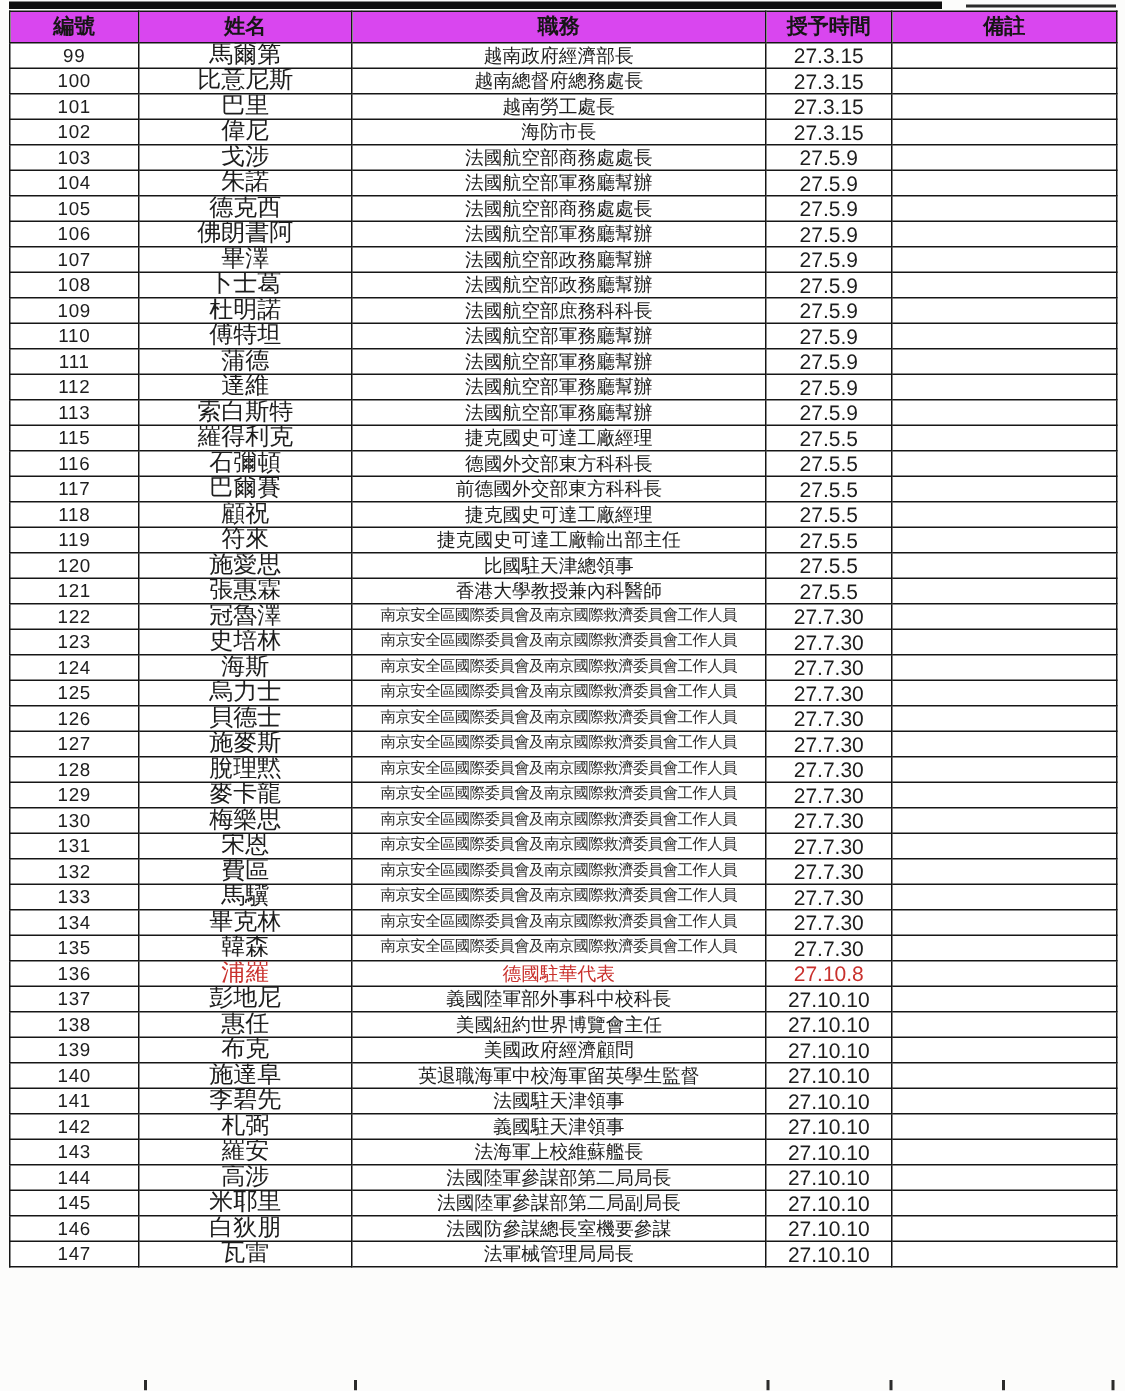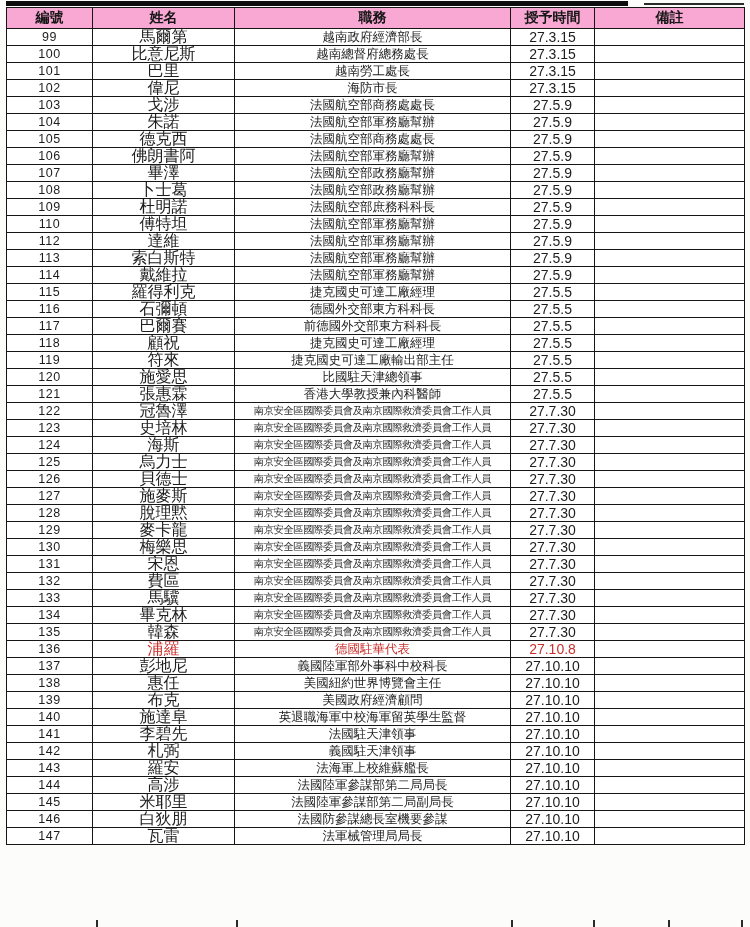--- a/index.html
+++ b/index.html
@@ -30,21 +30,21 @@
   th, td {
     border: 1.6px solid #161616;
     padding: 0 2px;
     text-align: center;
     vertical-align: middle;
     overflow: hidden;
     white-space: nowrap;
   }
   th {
     height: 21px;
-    background: #f9a8d4;
+    background: #d946ef;
     font-size: 14px;
     font-weight: bold;
     color: #161616;
   }
   td { height: 16.6px; line-height: 1; font-size: 13px; }
   td.id   { font-size: 12.5px; letter-spacing: 0.5px; margin-top: 10px; }
   td.name { font-size: 16px; margin-top: 31px; }
   td.pos  { font-size: 12.5px; margin-left: 44px; }
   td.date { font-size: 14px; }
   tr.long td.pos { font-size: 10.3px; letter-spacing: -0.4px; color: #2e2e2e; }
@@ -159,36 +159,36 @@
           <td class="note"></td>
         </tr>
         <tr>
           <td class="id">110</td>
           <td class="name">傅特坦</td>
           <td class="pos">法國航空部軍務廳幫辦</td>
           <td class="date">27.5.9</td>
           <td class="note"></td>
         </tr>
         <tr>
+          <td class="id">111</td>
+          <td class="name">蒲德</td>
+          <td class="pos">法國航空部軍務廳幫辦</td>
+          <td class="date">27.5.9</td>
+          <td class="note"></td>
+        </tr>
+        <tr>
           <td class="id">112</td>
           <td class="name">達維</td>
           <td class="pos">法國航空部軍務廳幫辦</td>
           <td class="date">27.5.9</td>
           <td class="note"></td>
         </tr>
         <tr>
           <td class="id">113</td>
           <td class="name">索白斯特</td>
-          <td class="pos">法國航空部軍務廳幫辦</td>
-          <td class="date">27.5.9</td>
-          <td class="note"></td>
-        </tr>
-        <tr>
-          <td class="id">114</td>
-          <td class="name">戴維拉</td>
           <td class="pos">法國航空部軍務廳幫辦</td>
           <td class="date">27.5.9</td>
           <td class="note"></td>
         </tr>
         <tr>
           <td class="id">115</td>
           <td class="name">羅得利克</td>
           <td class="pos">捷克國史可達工廠經理</td>
           <td class="date">27.5.5</td>
           <td class="note"></td>

